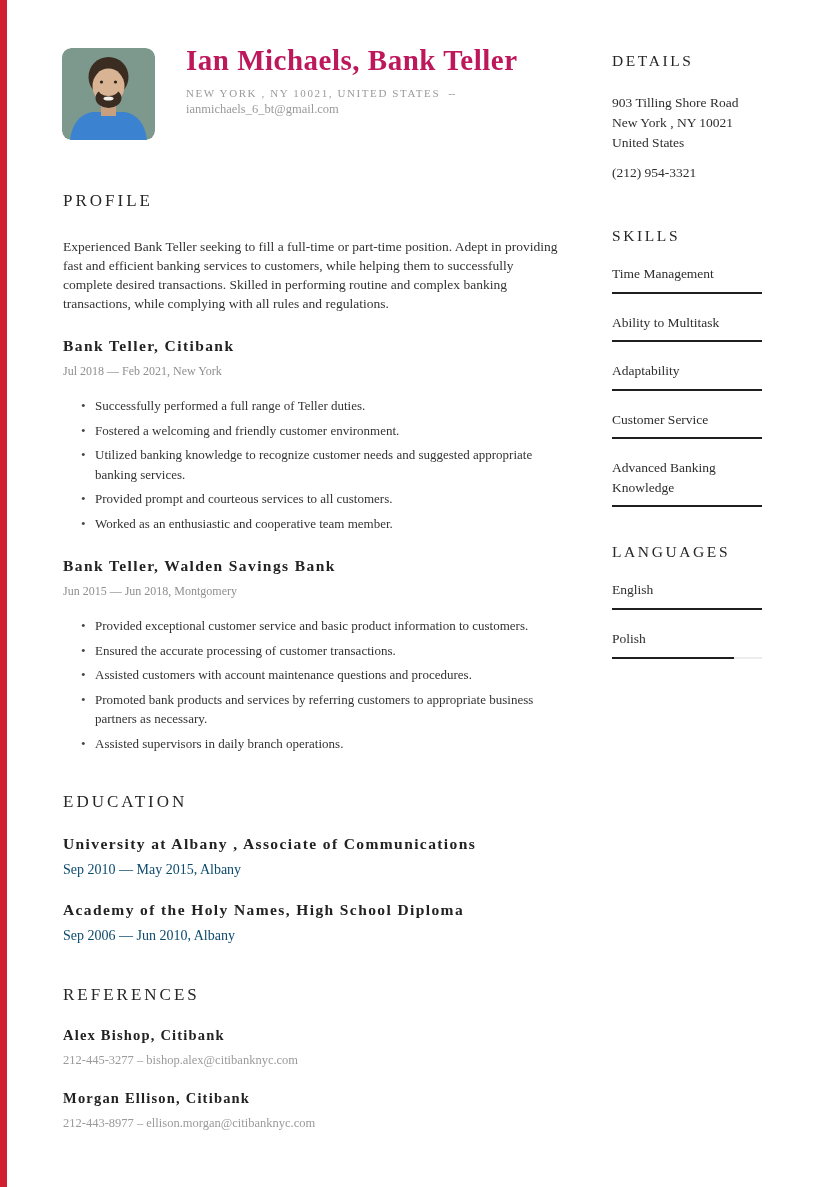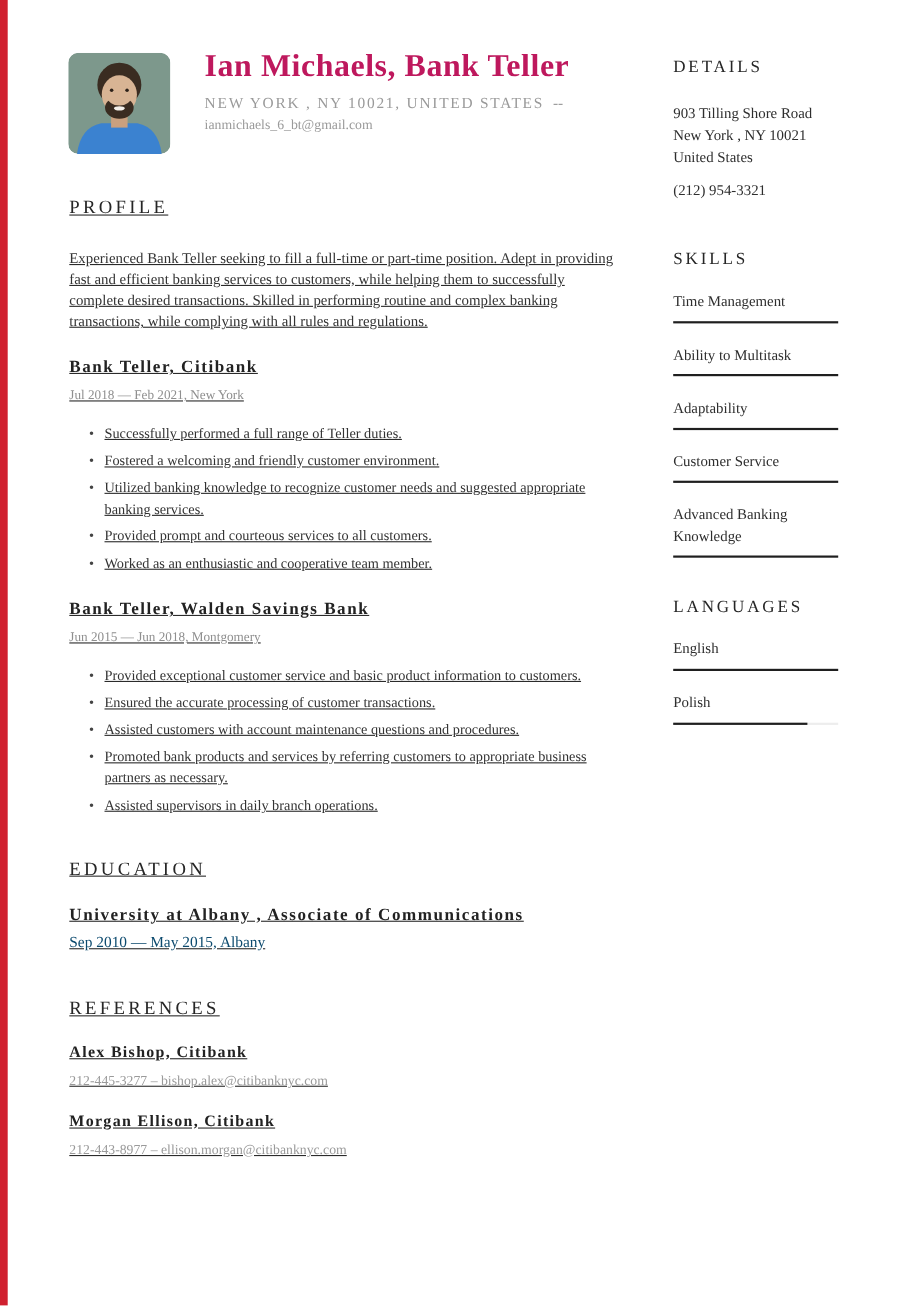--- a/index.html
+++ b/index.html
@@ -10,26 +10,26 @@
   }
   .accent-stripe { position:absolute; left:0; top:0; width:7px; height:1187px; background:#d0202f; }
 
   
   .photo {
     position:absolute; left:62px; top:48px; width:93px; height:92px;
     border-radius:9px; overflow:hidden; display:block;
   }
   .header-text { position:absolute; left:186px; top:44px; width:430px; }
   .name { font-size:29px; font-weight:bold; color:#be185d; letter-spacing:0.5px; line-height:1.15; }
-  .contact-line1 { margin-top:10px; font-size:14px; letter-spacing:1.6px; color:#9a9a9a; }
+  .contact-line1 { margin-top:10px; font-size:11px; letter-spacing:1.6px; color:#9a9a9a; }
   .contact-sep { letter-spacing:0; margin-left:8px; }
   .contact-line2 { margin-top:3px; font-size:12.5px; color:#9a9a9a; }
 
   
-  .main-col { position:absolute; left:63px; top:180px; width:496px;text-decoration:underline; }
+  .main-col { position:absolute; left:63px; top:192px; width:496px; }
   .side-col { position:absolute; left:612px; top:52px; width:150px; }
 
   .section-heading { font-size:17px; letter-spacing:3px; color:#262626; font-weight:normal; line-height:1.1; }
   .side-heading { font-size:15.5px; letter-spacing:2.6px; color:#262626; font-weight:normal; line-height:1.1; }
 
   .profile-text { margin-top:26px; font-size:13.5px; line-height:1.42; color:#333; }
 
   .emp-heading { margin-top:37px; }
   .job { margin-top:24px; }
   .job-title { font-size:15.5px; font-weight:bold; letter-spacing:1.4px; color:#222; }
@@ -115,20 +115,24 @@
         <li>Assisted supervisors in daily branch operations.</li>
       </ul>
     </div>
 
     <h2 class="section-heading edu-heading">EDUCATION</h2>
 
     <div class="edu-item">
       <div class="edu-title">University at Albany , Associate of Communications</div>
       <div class="edu-dates">Sep 2010 — May 2015, Albany</div>
     </div>
+    <div class="edu-item">
+      <div class="edu-title">Academy of the Holy Names, High School Diploma</div>
+      <div class="edu-dates">Sep 2006 — Jun 2010, Albany</div>
+    </div>
 
     <h2 class="section-heading ref-heading">REFERENCES</h2>
 
     <div class="ref-item">
       <div class="ref-name">Alex Bishop, Citibank</div>
       <div class="ref-contact">212-445-3277 – bishop.alex@citibanknyc.com</div>
     </div>
     <div class="ref-item">
       <div class="ref-name">Morgan Ellison, Citibank</div>
       <div class="ref-contact">212-443-8977 – ellison.morgan@citibanknyc.com</div>

